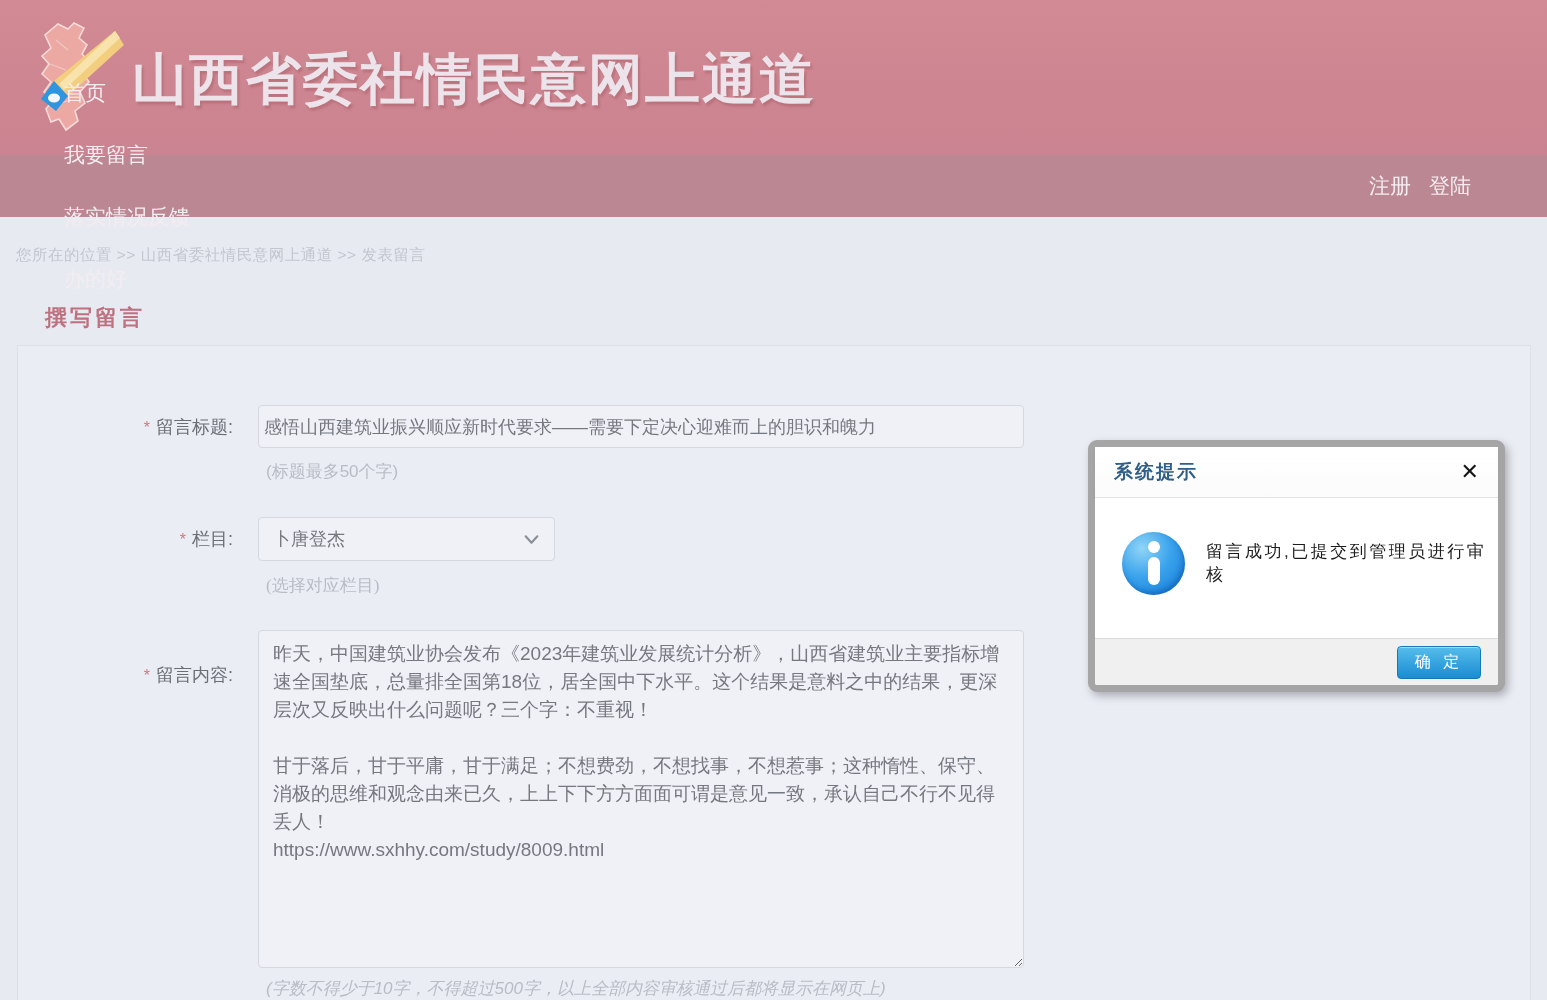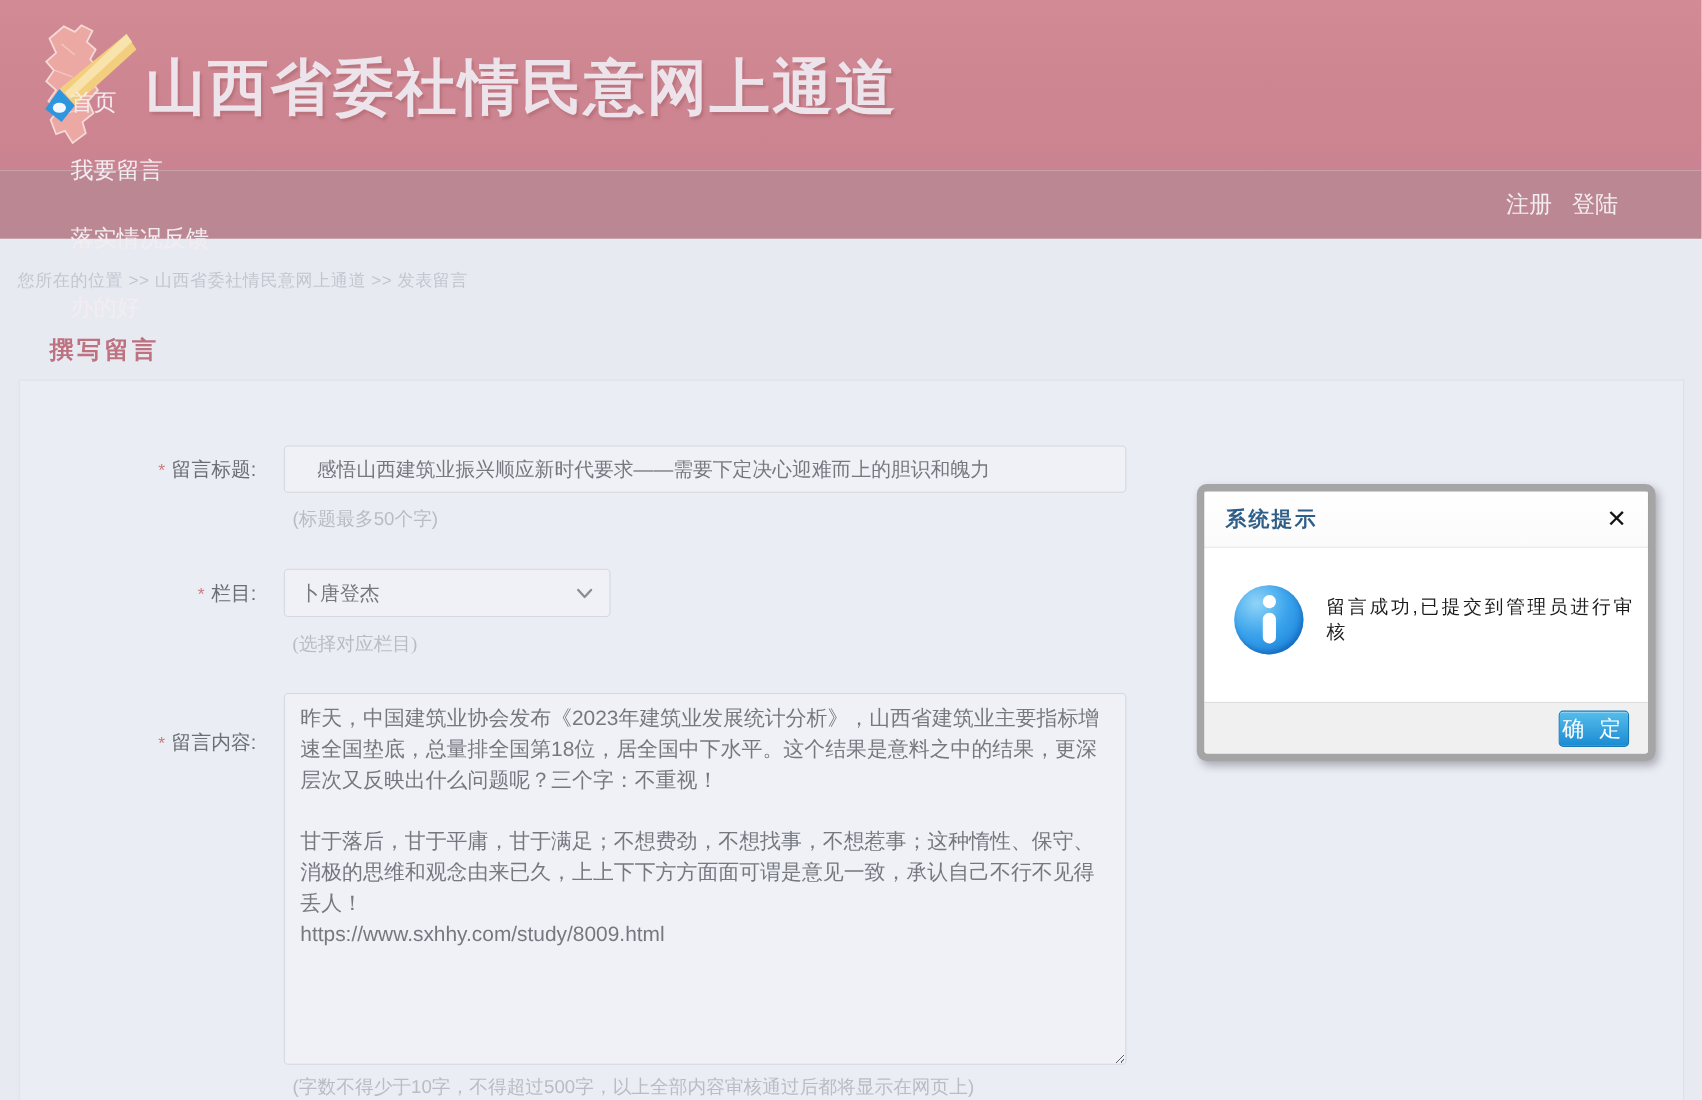--- a/index.html
+++ b/index.html
@@ -55,35 +55,35 @@
   .hint {
     position:absolute; left:266px;
     font-size:17px; color:#B8BCC5;
   }
   .text-input, .select-box, .content-area {
     position:absolute; left:258px;
     background:#EFF1F7; border:1px solid #D5D8DF; border-radius:4px;
     font-size:18px; color:#75787F;
     font-family:"Liberation Sans","DejaVu Sans",sans-serif;
   }
-  .text-input { top:405px; width:766px; height:43px; padding:0 29px; }
+  .text-input { top:405px; width:766px; height:43px; padding:0 5px; }
   .select-box {
     top:517px; width:297px; height:44px;
     display:flex; align-items:center; padding:0 14px;
     cursor:pointer;
   }
   .select-box .chevron { margin-left:auto; display:block; }
   .content-area {
     top:630px; width:766px; height:338px;
     padding:9px 14px; font-size:19px; line-height:28px;
     resize:both; overflow:auto;
   }
   .hint-title   { top:460px; }
   .hint-column  { top:574px;font-family:Liberation Serif, serif; }
-  .hint-content { top:977px; }
+  .hint-content { top:977px;font-style:italic; }
   .label-title   { top:415px; }
   .label-column  { top:527px; }
   .label-content { top:663px; }
   
   .dialog {
     position:absolute; left:1088px; top:440px;
     width:417px; height:252px;
     background:#fff;
     border:7px solid #A5A5A5; border-radius:9px;
     box-shadow:3px 4px 8px rgba(75,75,85,.4);
@@ -128,24 +128,24 @@
     margin-left:21px; font-size:17px; color:#1C1C1C; letter-spacing:2.5px;
   }
   .dialog-footer {
     flex:0 0 47px;
     background:#F0F0F0; border-top:1px solid #DBDBDB;
     display:flex; align-items:center; justify-content:flex-end;
     padding:0 17px;
     border-radius:0 0 3px 3px;
   }
   .ok-btn {
-    width:64px; height:33px;
+    width:84px; height:33px;
     background:linear-gradient(#56BDEB,#1B8CD3);
     border:1px solid #1679B6; border-radius:4px;
-    color:#fff; font-size:20px; letter-spacing:4px;
+    color:#fff; font-size:16px; letter-spacing:4px;
     cursor:pointer;
     font-family:"Liberation Sans","DejaVu Sans",sans-serif;
     box-shadow:inset 0 1px 0 rgba(255,255,255,.45);
   }
 </style>
 </head>
 <body>
 
 <div class="header">
   <svg class="logo" viewBox="0 0 112 116" xmlns="http://www.w3.org/2000/svg">

